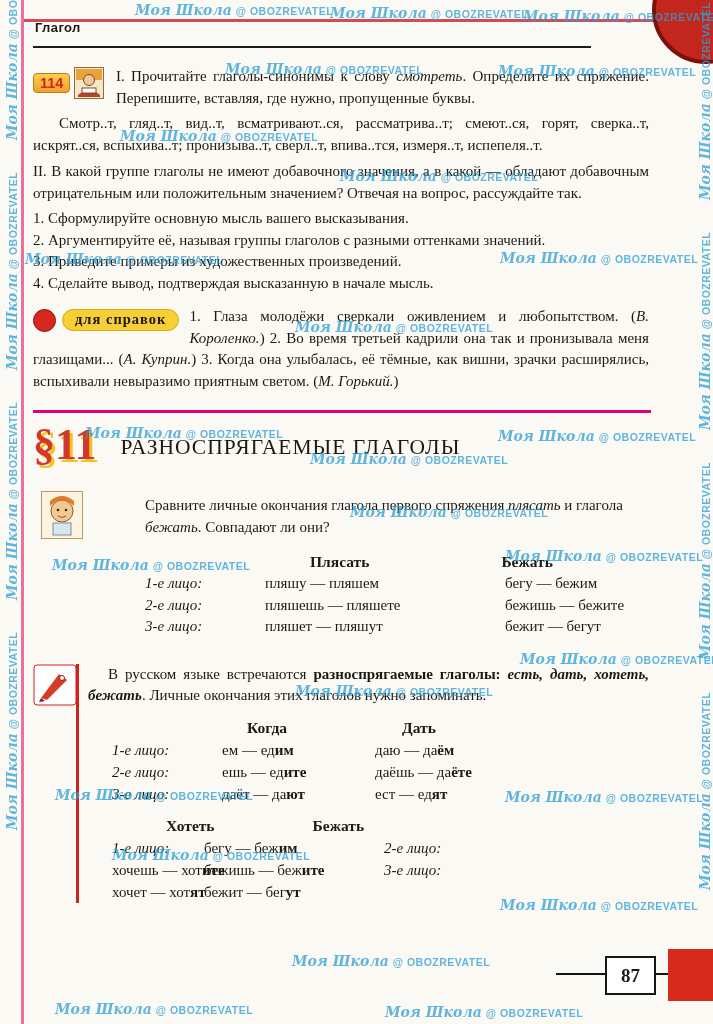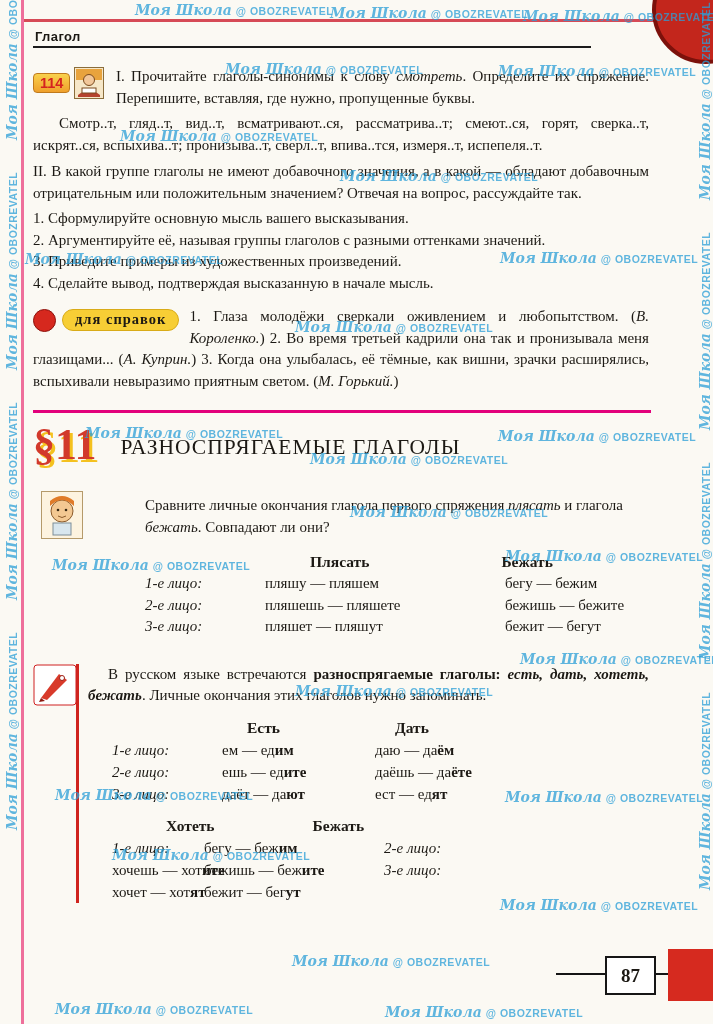--- a/index.html
+++ b/index.html
@@ -12,21 +12,21 @@
   i{font-style:italic;}
   b{font-weight:bold;}
 
   
   .top-line{position:absolute;left:22px;top:19px;width:691px;height:3px;background:#d64a56;}
   .left-line{position:absolute;left:21px;top:0;width:3px;height:1024px;background:#ee6f9b;}
   .head-underline{position:absolute;left:33px;top:46px;width:558px;height:2px;background:#1b1b1b;}
   .corner-circle{position:absolute;left:652px;top:-44px;width:100px;height:100px;border-radius:50%;
         background:#c3261c;border:4px solid #7c110b;}
 
-  .running-head{position:absolute;left:35px;top:29px;font-family:"Liberation Sans",sans-serif;
+  .running-head{position:absolute;left:35px;top:20px;font-family:"Liberation Sans",sans-serif;
         font-weight:bold;font-size:13px;letter-spacing:.4px;}
 
   
   .content{position:absolute;left:33px;top:66px;width:616px;}
 
   .ex-float{float:left;display:flex;align-items:center;gap:4px;width:76px;height:34px;margin-right:7px;}
   .badge114{display:inline-block;background:linear-gradient(180deg,#f9d14c,#efa02c);
         border:1px solid #c07a1c;border-radius:4px;color:#d5231f;font-weight:bold;
         font-family:"Liberation Sans",sans-serif;font-size:14.5px;padding:1px 6px;}
   .ex-icon svg{display:block;}
@@ -175,21 +175,21 @@
       <span class="pen-icon"><svg width="44" height="42" viewBox="0 0 44 42">
             <rect x="1" y="1" width="42" height="40" rx="3" fill="#fff" stroke="#cf2020"></rect>
             <path d="M8 34 L26 10 L34 16 L14 36 Z" fill="#d83a2a"></path>
             <circle cx="29" cy="14" r="2.5" fill="#fff" stroke="#9c1d12"></circle>
             <path d="M8 34 L6 38 L12 37 Z" fill="#8c1a10"></path>
           </svg></span>
       <div class="rule-block">
         <p class="body jt rule-text"><span>В русском языке встречаются </span><b>разноспрягаемые глаголы:</b><b><i> есть, дать, хотеть, бежать</i></b><span>. Личные окончания этих глаголов нужно запоминать.</span></p>
 
         <div class="t-head t23-head th2">
-          <span class="h1">Есть</span>
+          <span class="h1">Когда</span>
           <span class="h2">Дать</span>
         </div>
         <div class="body grid2">
           <span class="lbl">1-е лицо:</span>
           <span class="val"><span>ем — ед</span><b>им</b></span>
           <span class="val"><span>даю — да</span><b>ём</b></span>
           <span class="lbl">2-е лицо:</span>
           <span class="val"><span>ешь — ед</span><b>ите</b></span>
           <span class="val"><span>даёшь — да</span><b>ёте</b></span>
           <span class="lbl">3-е лицо:</span>

